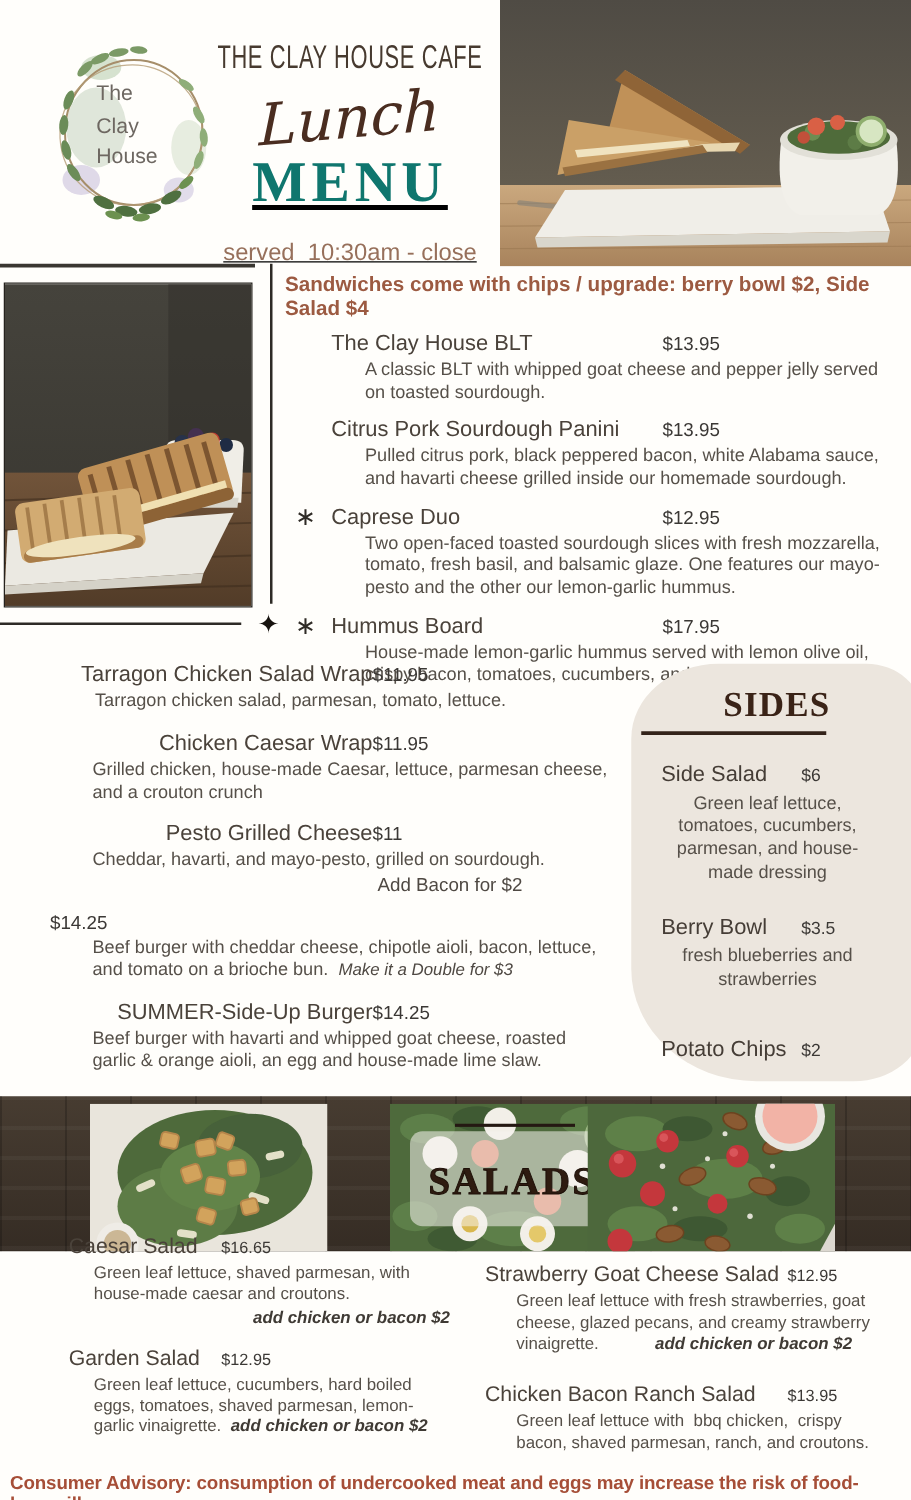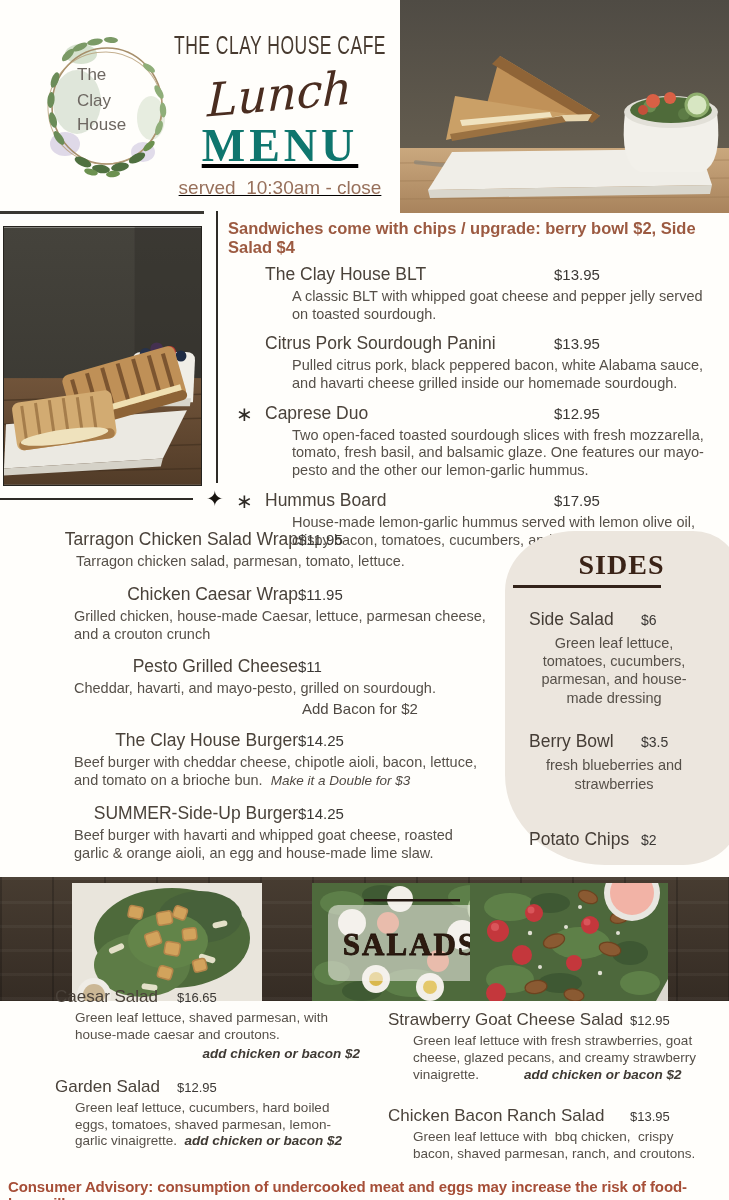--- a/index.html
+++ b/index.html
@@ -16,36 +16,36 @@
   }
   .lunch-script {
     display:inline-block; margin-top:16px;
     font-family:"DejaVu Serif", serif; font-style:italic; font-size:46px;
     color:#4a2d20; transform:rotate(-5deg) skewX(-6deg);
   }
   .menu-word {
     margin-top:2px; font-family:"Liberation Serif", serif; font-weight:800;
     font-size:46px; letter-spacing:4px; color:#0f766e; line-height:1;
   }
-  .served { margin-top:8px; font-size:19px; color:#97705b; white-space:pre; }
+  .served { margin-top:23px; font-size:19px; color:#97705b; white-space:pre; }
   
   .photo-top { position:absolute; left:400px; top:0; width:329px; height:213px; }
   .photo-left { position:absolute; left:3px; top:226px; width:199px; height:260px; border:1.5px solid #26231e; box-sizing:border-box; }
   .photo-top svg, .photo-left svg, .salad-strip svg { display:block; width:100%; height:100%; }
   
   .line-top    { position:absolute; left:0; top:211px; width:204px; height:2.5px; background:#3a3731; }
   .line-vert   { position:absolute; left:216px; top:211px; width:2px; height:272px; background:#2e2b26; }
   .line-bottom { position:absolute; left:0; top:498px; width:193px; height:2px; background:#2e2b26; }
   .sparkle     { position:absolute; left:206px; top:487px; font-size:21px; color:#17130f; }
   
   .sandwiches { position:absolute; left:228px; top:219px; width:497px; }
   .sw-note { font-weight:700; font-size:16.5px; color:#9c5a41; margin-bottom:7px; }
   .sw-item { position:relative; padding-left:37px; margin-bottom:10px; }
   .sw-star { position:absolute; left:8px; top:1px; font-size:20px; line-height:1; color:#2f2b26; }
-  .sw-head { display:flex; align-items:baseline;gap:24px; }
+  .sw-head { display:flex; align-items:baseline; }
   .sw-name { width:265px; flex-shrink:0; font-size:17.5px; color:#4a423a; }
   .sw-price { font-size:15px; color:#3b3835; }
   .sw-desc { margin-left:27px; width:430px; margin-top:3px; font-size:14.5px; line-height:1.22; color:#565049; white-space:pre-wrap; }
   
   .mains { position:absolute; left:40px; top:529px; width:455px; }
   .mn-item { margin-bottom:13px; }
   .mn-head { display:flex; align-items:baseline;text-align:right; }
   .mn-name { width:258px; flex-shrink:0; font-size:17.5px; color:#4a423a; }
   .mn-price { font-size:15px; color:#3b3835; }
   .mn-desc { margin-left:34px; width:412px; margin-top:3px; font-size:14.5px; line-height:1.23; color:#565049; white-space:pre-wrap; }
@@ -316,21 +316,20 @@
       <div class="mn-head">
         <span class="mn-name">Pesto Grilled Cheese</span>
         <span class="mn-price">$11</span>
       </div>
       <div class="mn-desc">Cheddar, havarti, and mayo-pesto, grilled on sourdough.</div>
       <div class="mn-addon-line">Add Bacon for $2</div>
     </div>
 
     <div class="mn-item">
       <div class="mn-head">
-        <span class="mn-name">The Clay House Burger</span>
         <span class="mn-price">$14.25</span>
       </div>
       <div class="mn-desc"><span>Beef burger with cheddar cheese, chipotle aioli, bacon, lettuce, and tomato on a brioche bun.</span>&nbsp; <span class="inline-it">Make it a Double for $3</span></div>
     </div>
 
     <div class="mn-item">
       <div class="mn-head">
         <span class="mn-name">SUMMER-Side-Up Burger</span>
         <span class="mn-price">$14.25</span>
       </div>

